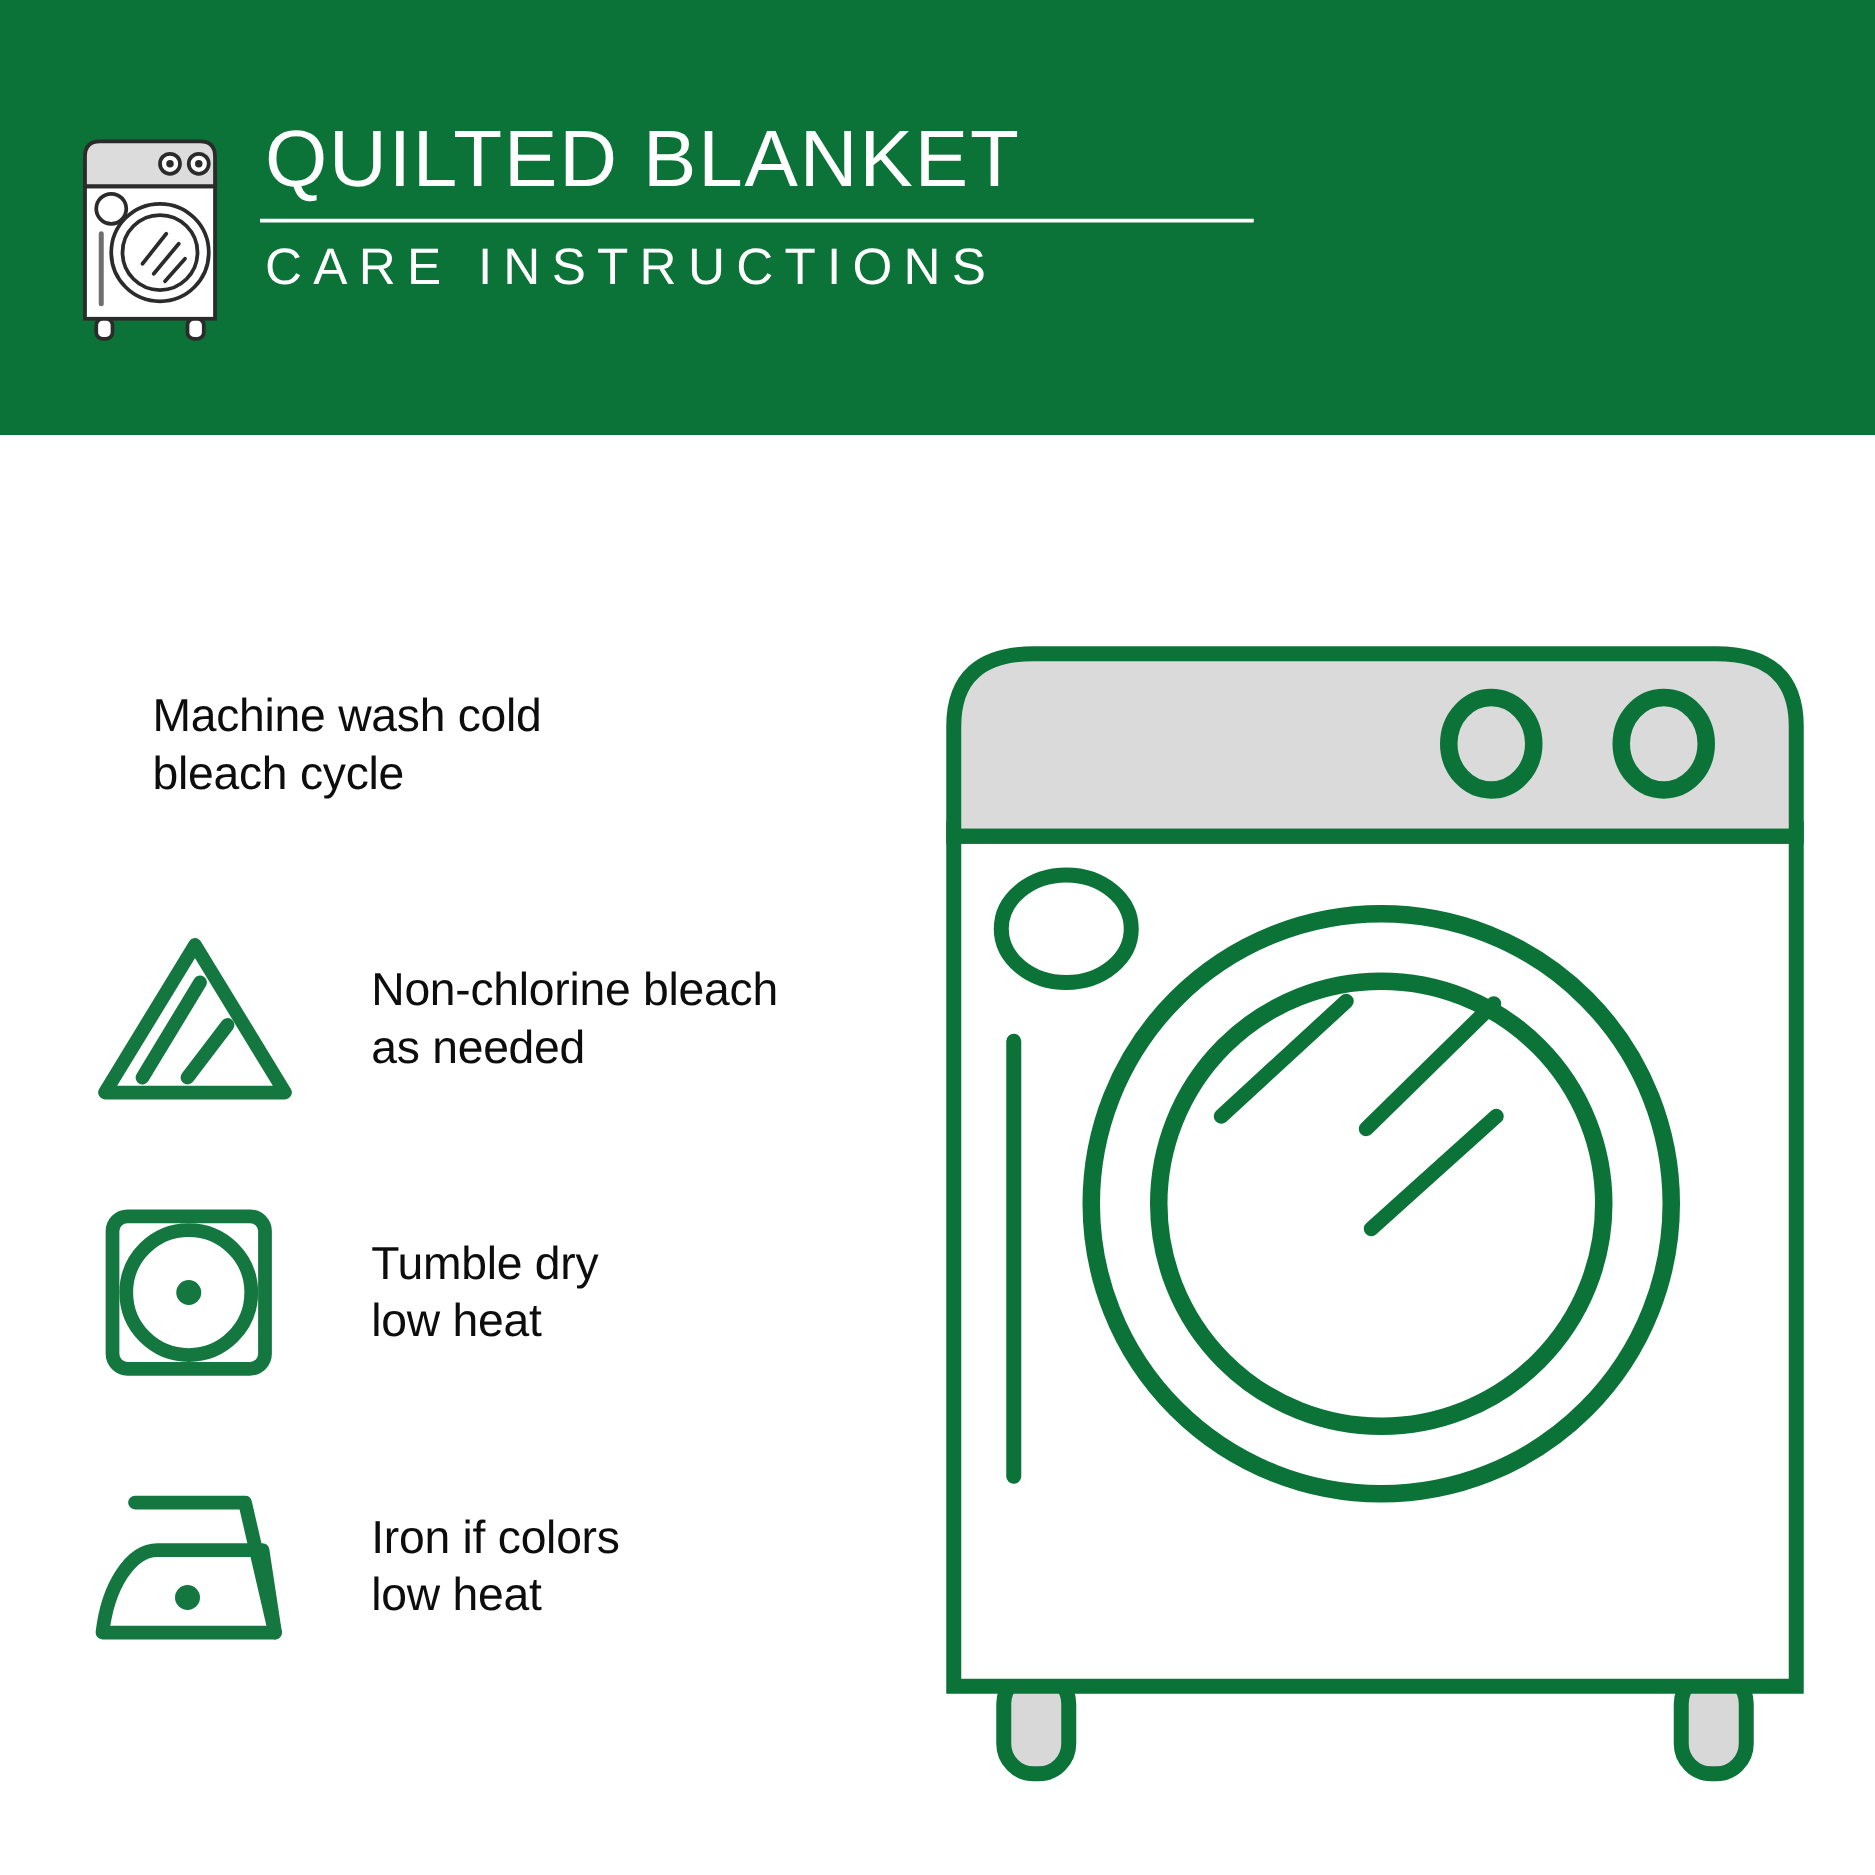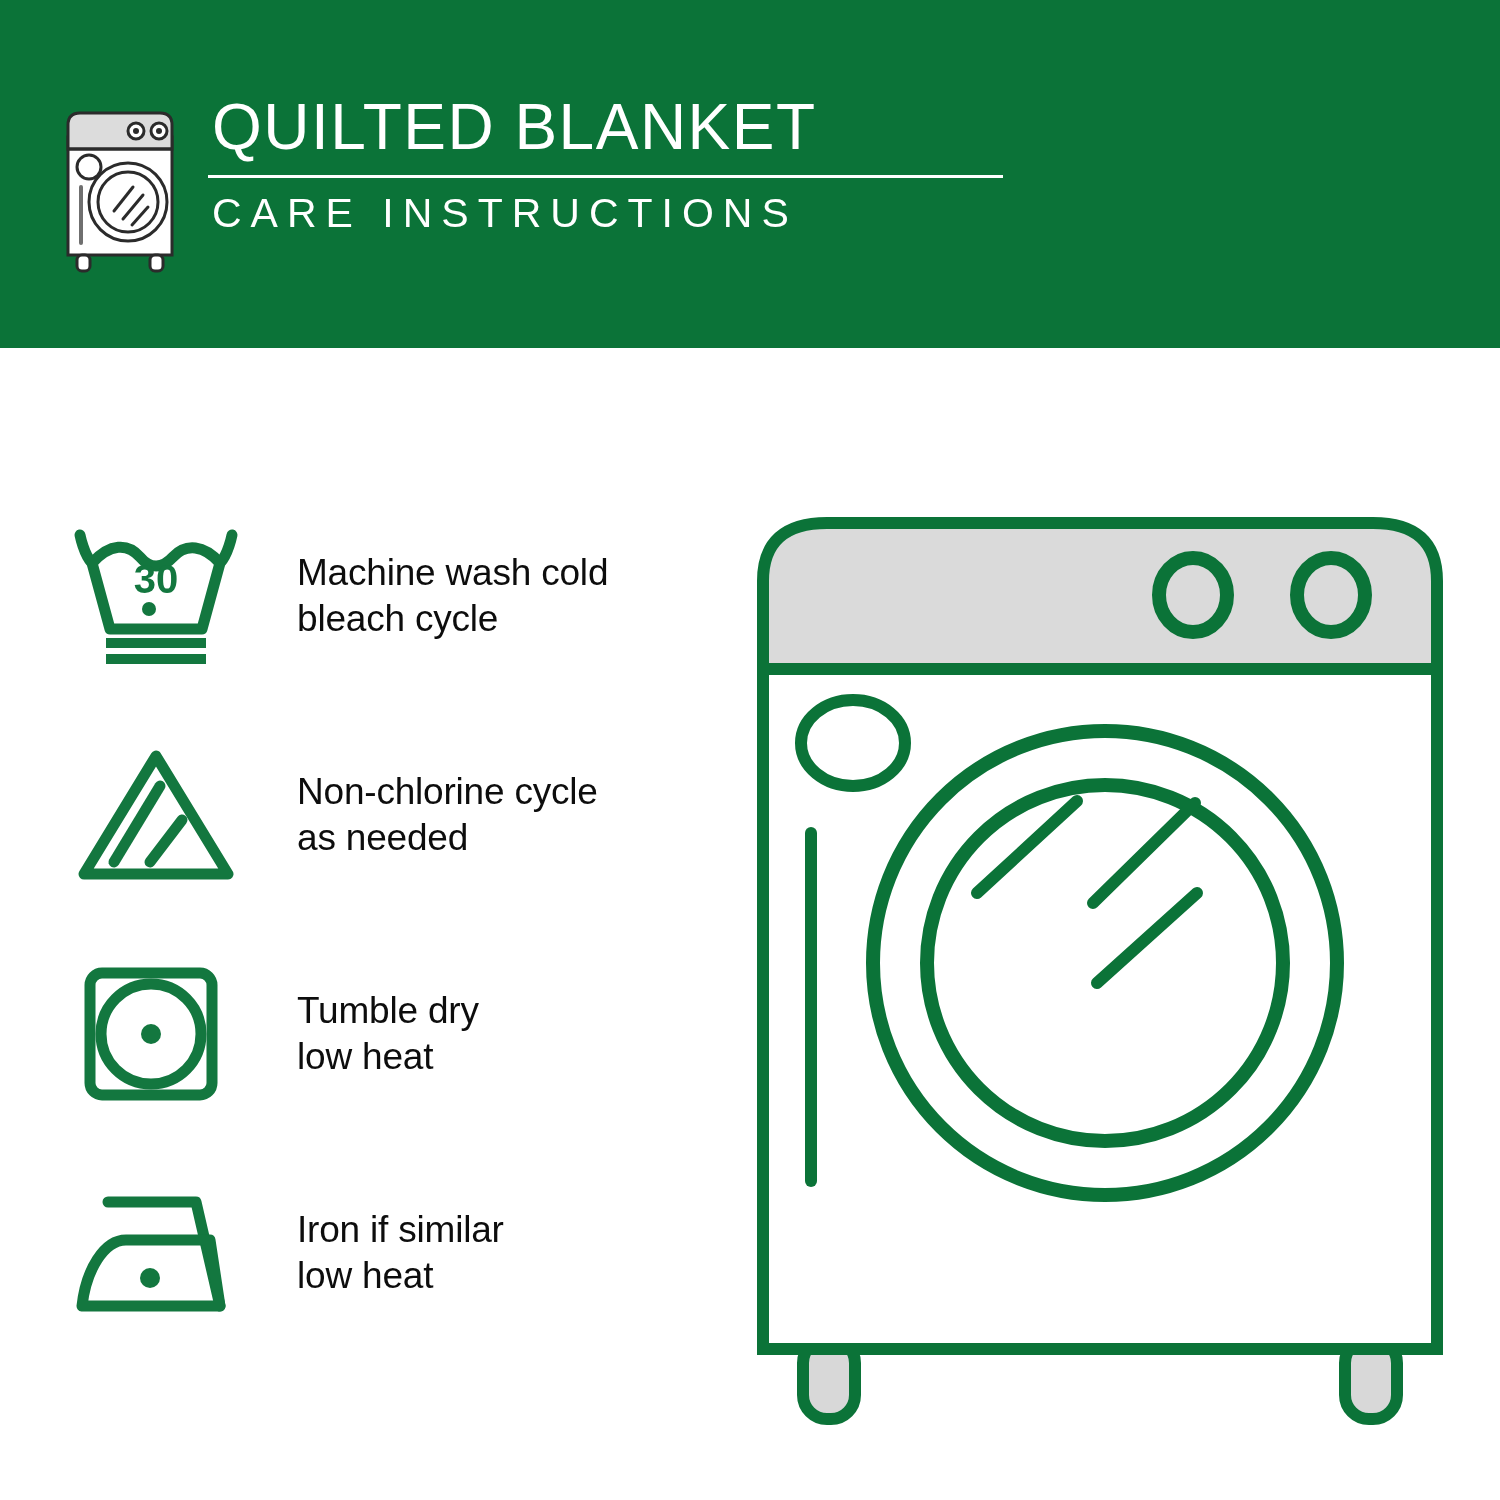--- a/index.html
+++ b/index.html
@@ -176,50 +176,36 @@
       </div>
 
     </div>
   </div>
 
   <div class="body-area">
 
     <div class="care-list">
 
       <div class="care-row">
-        <div class="care-symbol">
-          <svg width="172" height="150" viewBox="0 0 172 150">
-
-            <path d="M10 14 C10 14 14 34 22 42 L40 108 L132 108 L150 42 C158 34 162 14 162 14" fill="none" stroke="#13773f" stroke-width="11" stroke-linecap="round" stroke-linejoin="round"></path>
-            <path d="M22 42 C40 22 58 22 70 36 C80 48 92 48 103 36 C116 22 134 24 150 42" fill="none" stroke="#13773f" stroke-width="11" stroke-linecap="round" stroke-linejoin="round"></path>
-
-            <text x="86" y="72" font-family="'Liberation Sans', sans-serif" font-size="40" font-weight="700" fill="#13773f" text-anchor="middle">30</text>
-
-            <circle cx="79" cy="88" r="7" fill="#13773f"></circle>
-
-            <line x1="36" y1="122" x2="136" y2="122" stroke="#13773f" stroke-width="10" stroke-linecap="butt"></line>
-            <line x1="36" y1="138" x2="136" y2="138" stroke="#13773f" stroke-width="10" stroke-linecap="butt"></line>
-          </svg>
-        </div>
         <div class="care-text">
           <span class="ln">Machine wash cold</span>
           <span class="ln">bleach cycle</span>
         </div>
       </div>
 
       <div class="care-row">
         <div class="care-symbol">
           <svg width="172" height="150" viewBox="0 0 172 150">
             <path d="M86 16 L158 134 L14 134 Z" fill="none" stroke="#13773f" stroke-width="11" stroke-linejoin="round"></path>
             <line x1="90" y1="46" x2="44" y2="122" stroke="#13773f" stroke-width="11" stroke-linecap="round"></line>
             <line x1="112" y1="80" x2="80" y2="122" stroke="#13773f" stroke-width="11" stroke-linecap="round"></line>
           </svg>
         </div>
         <div class="care-text">
-          <span class="ln">Non-chlorine cycle</span>
+          <span class="ln">Non-chlorine bleach</span>
           <span class="ln">as needed</span>
         </div>
       </div>
 
       <div class="care-row">
         <div class="care-symbol">
           <svg width="172" height="150" viewBox="0 0 172 150">
             <rect x="20" y="14" width="122" height="122" rx="12" ry="12" fill="none" stroke="#13773f" stroke-width="11"></rect>
             <circle cx="81" cy="75" r="50" fill="none" stroke="#13773f" stroke-width="11"></circle>
             <circle cx="81" cy="75" r="10" fill="#13773f"></circle>
@@ -235,21 +221,21 @@
         <div class="care-symbol">
           <svg width="172" height="150" viewBox="0 0 172 150">
 
             <path d="M38 24 L126 24 L150 128" fill="none" stroke="#13773f" stroke-width="11" stroke-linecap="round" stroke-linejoin="round"></path>
 
             <path d="M12 128 L150 128 L140 62 L56 62 C34 62 16 92 12 128 Z" fill="none" stroke="#13773f" stroke-width="11" stroke-linecap="round" stroke-linejoin="round"></path>
             <circle cx="80" cy="100" r="10" fill="#13773f"></circle>
           </svg>
         </div>
         <div class="care-text">
-          <span class="ln">Iron if similar</span>
+          <span class="ln">Iron if colors</span>
           <span class="ln">low heat</span>
         </div>
       </div>
 
     </div>
 
     <div class="machine-wrap">
       <svg viewBox="0 0 710 950">
 
         <rect x="58" y="836" width="52" height="80" rx="24" ry="24" fill="#d8d8d8" stroke="#0b7338" stroke-width="12"></rect>

